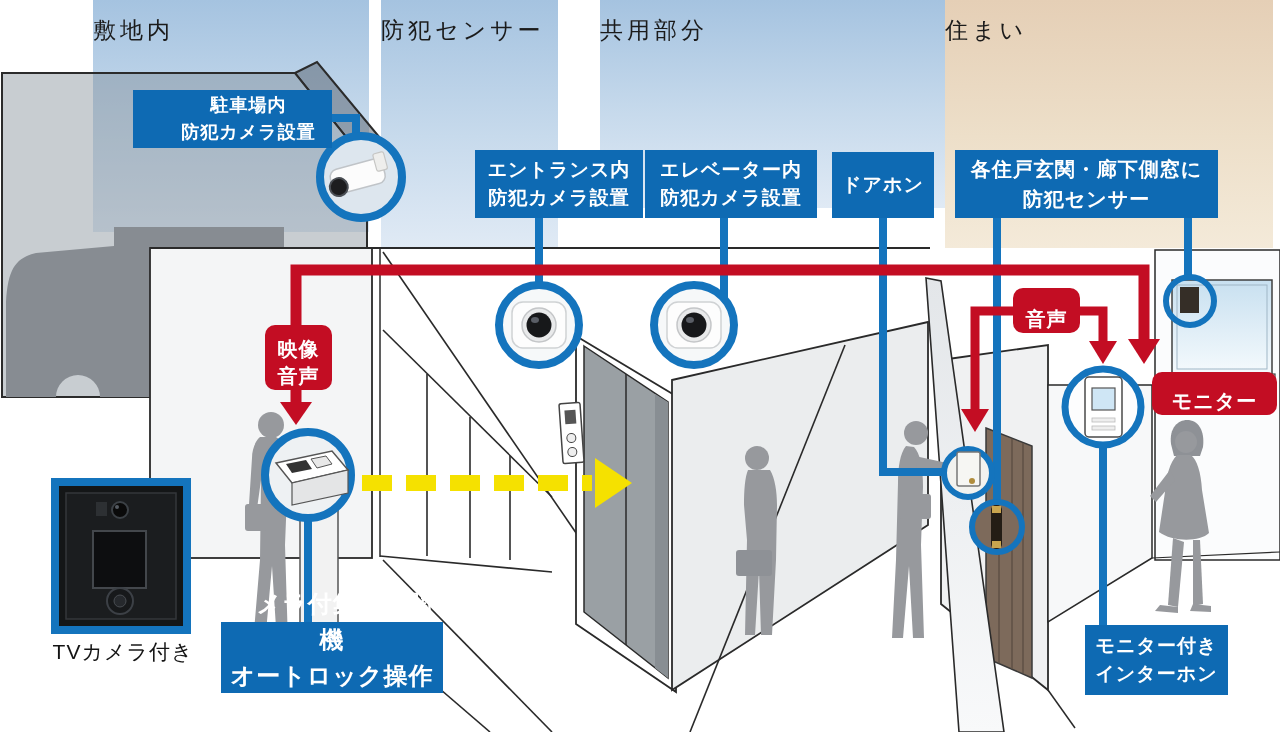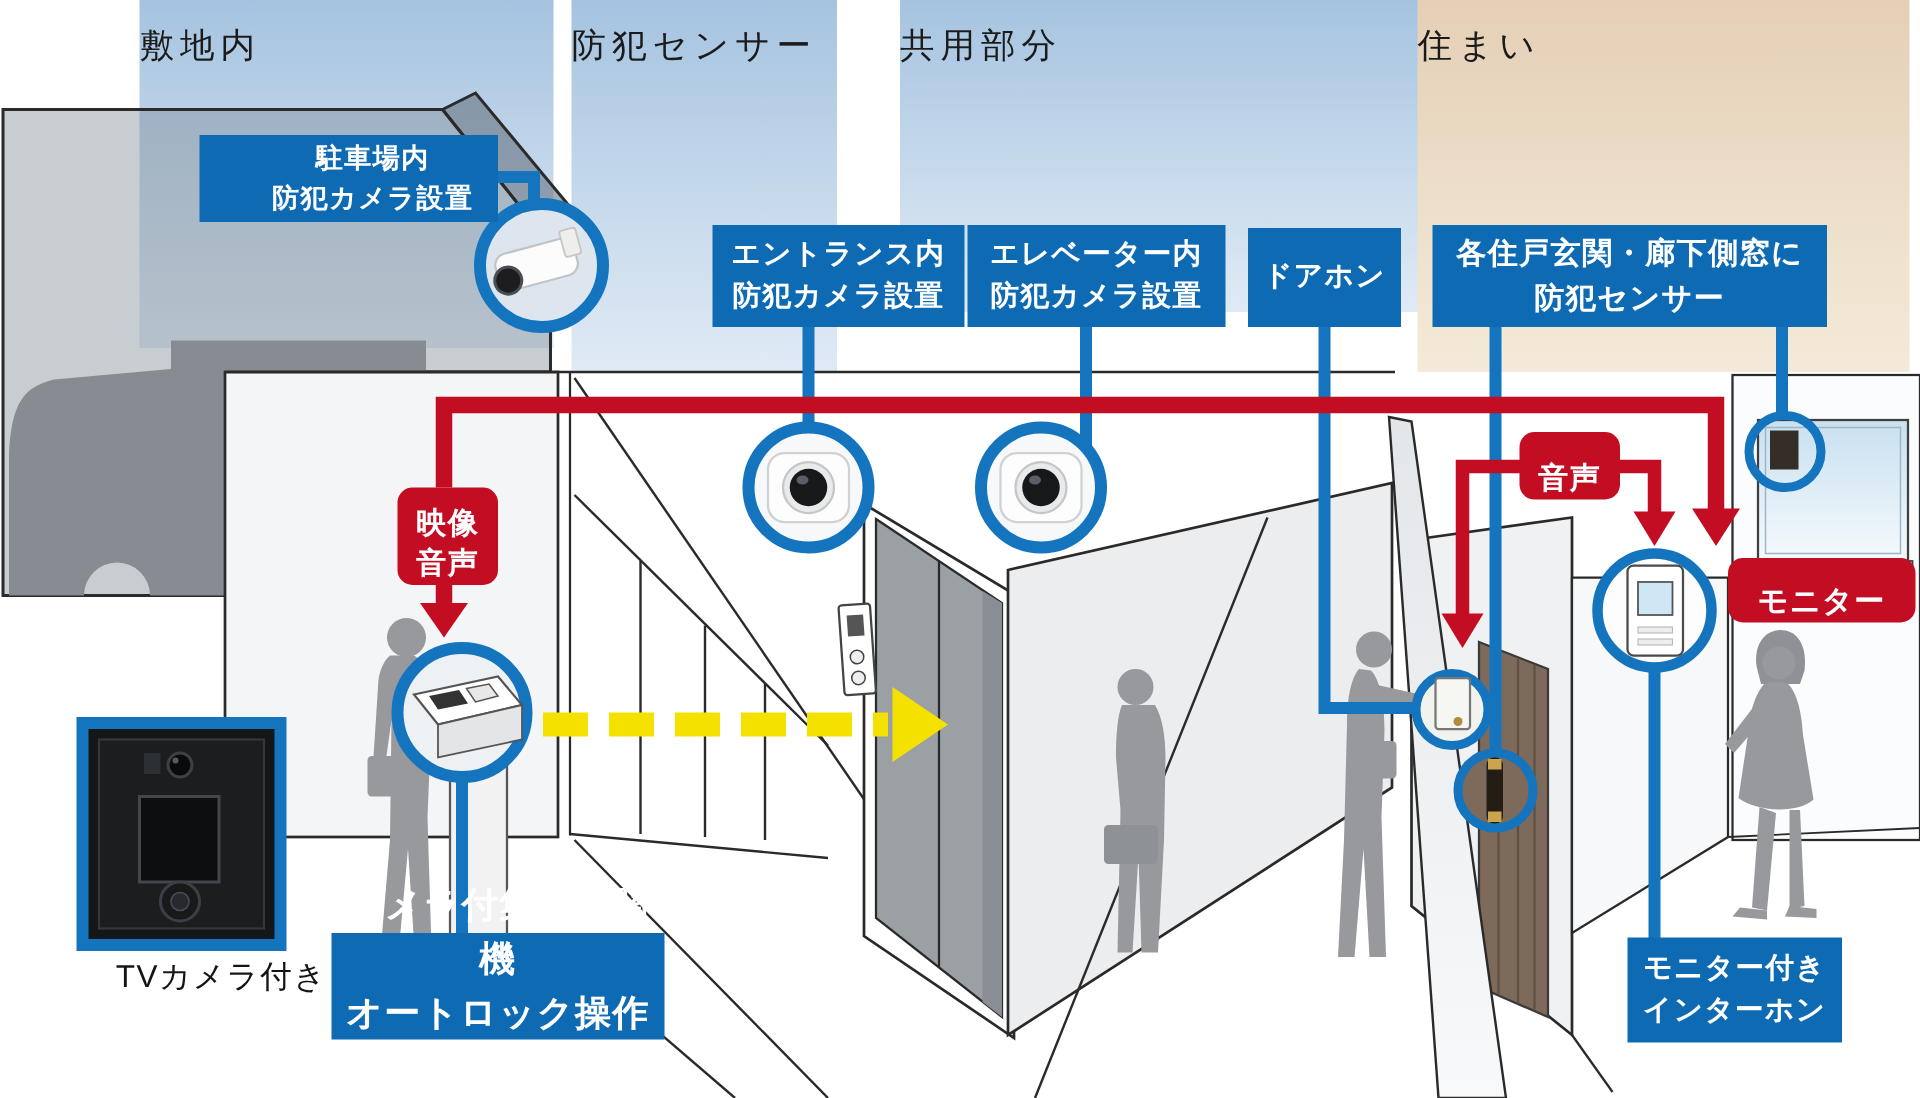--- a/index.html
+++ b/index.html
@@ -10,21 +10,21 @@
   .zone-band.blue{background:linear-gradient(180deg,var(--zone_blue_top) 0%,#c7daec 55%,#e0eaf5 100%);}
   .zone-band.beige{background:linear-gradient(180deg,var(--zone_beige_top) 0%,#eddfc9 55%,#f4ead9 100%);}
   .zone-title{text-align:left;padding-top:15px;font-size:23px;letter-spacing:4px;color:#1b1b1b;font-weight:500;}
   .blue-label{position:absolute;z-index:3;background:var(--label_blue);color:#fff;
       display:flex;flex-direction:column;align-items:center;justify-content:center;
       font-size:19px;font-weight:600;line-height:1.5;letter-spacing:1px;text-align:center;}
   .red-badge{position:absolute;z-index:3;background:var(--line_red);color:#fff;border-radius:10px;
       display:flex;flex-direction:column;align-items:center;justify-content:flex-end;
       font-size:20px;font-weight:600;line-height:1.35;letter-spacing:1px;}
   .caption{position:absolute;z-index:3;color:#141414;font-size:21px;line-height:1.5;
-      text-align:right;font-weight:500;letter-spacing:1px;}
+      text-align:center;font-weight:500;letter-spacing:1px;}
 </style>
 </head>
 <body>
 
 <div class="stage">
 
   <div class="zone-band blue" style="left:93px;width:276px;height:232px;">
     <div class="zone-title">敷地内</div>
   </div>
   <div class="zone-band blue" style="left:381px;width:177px;height:248px;">

